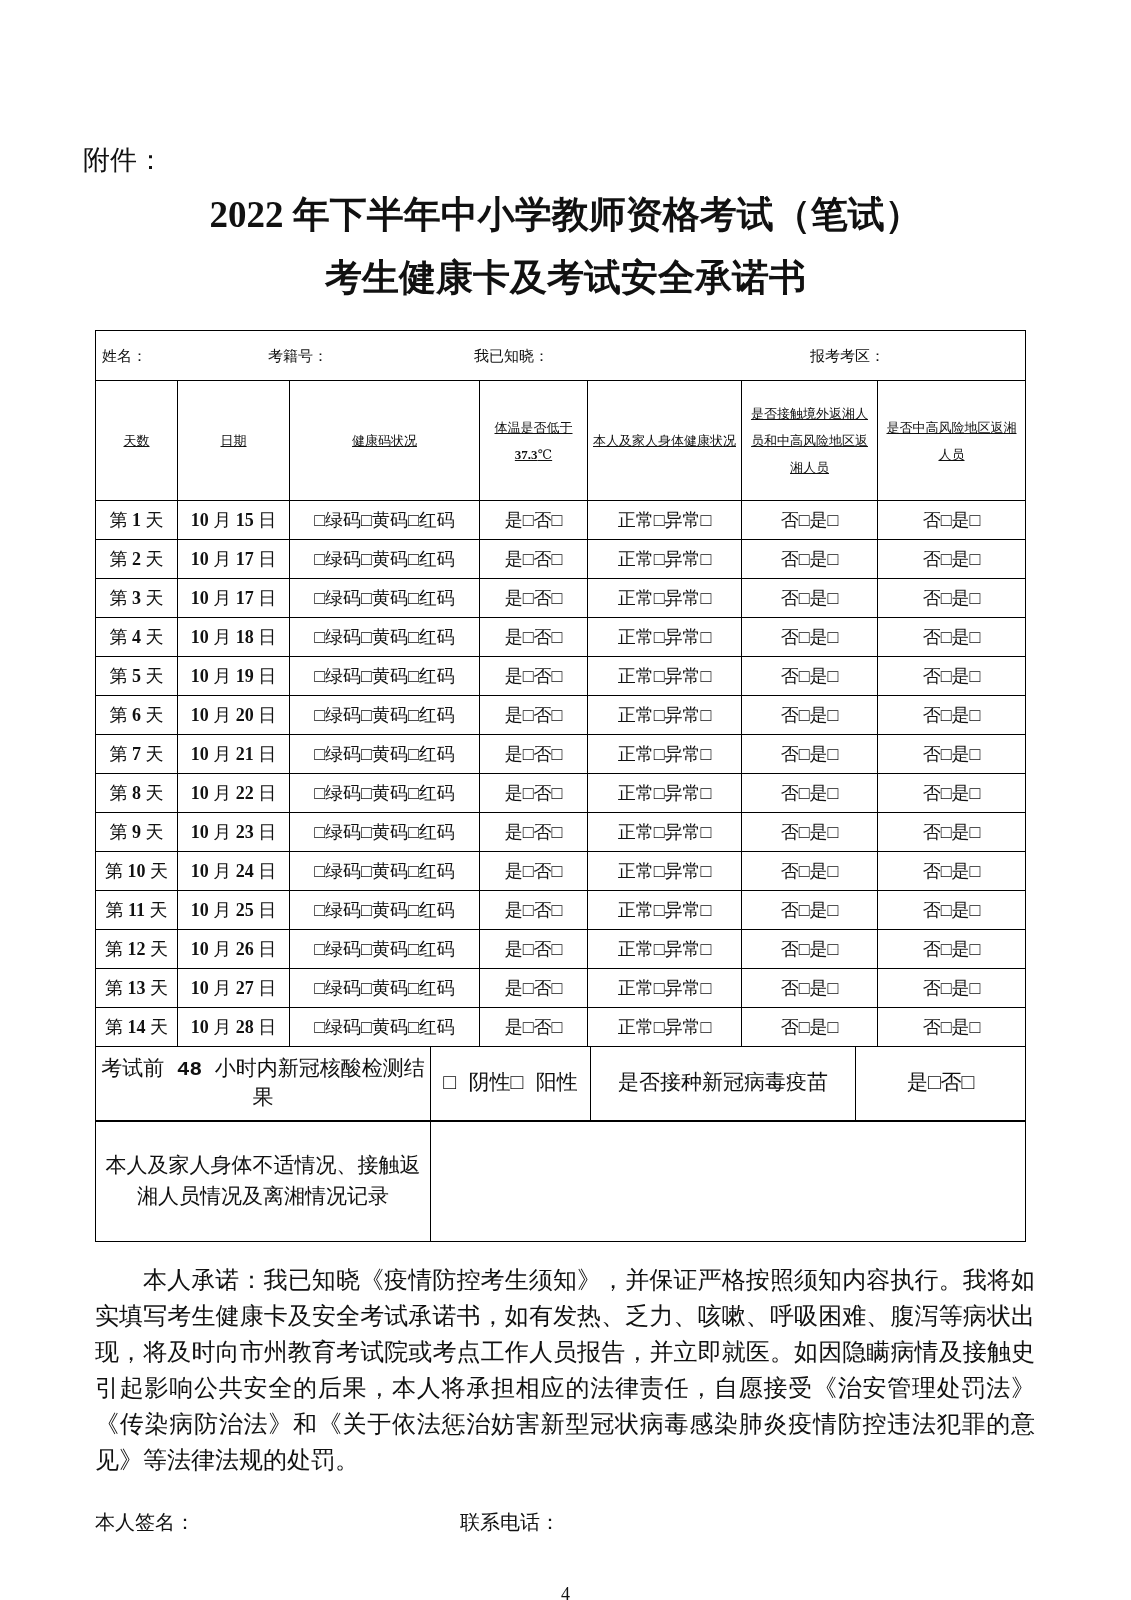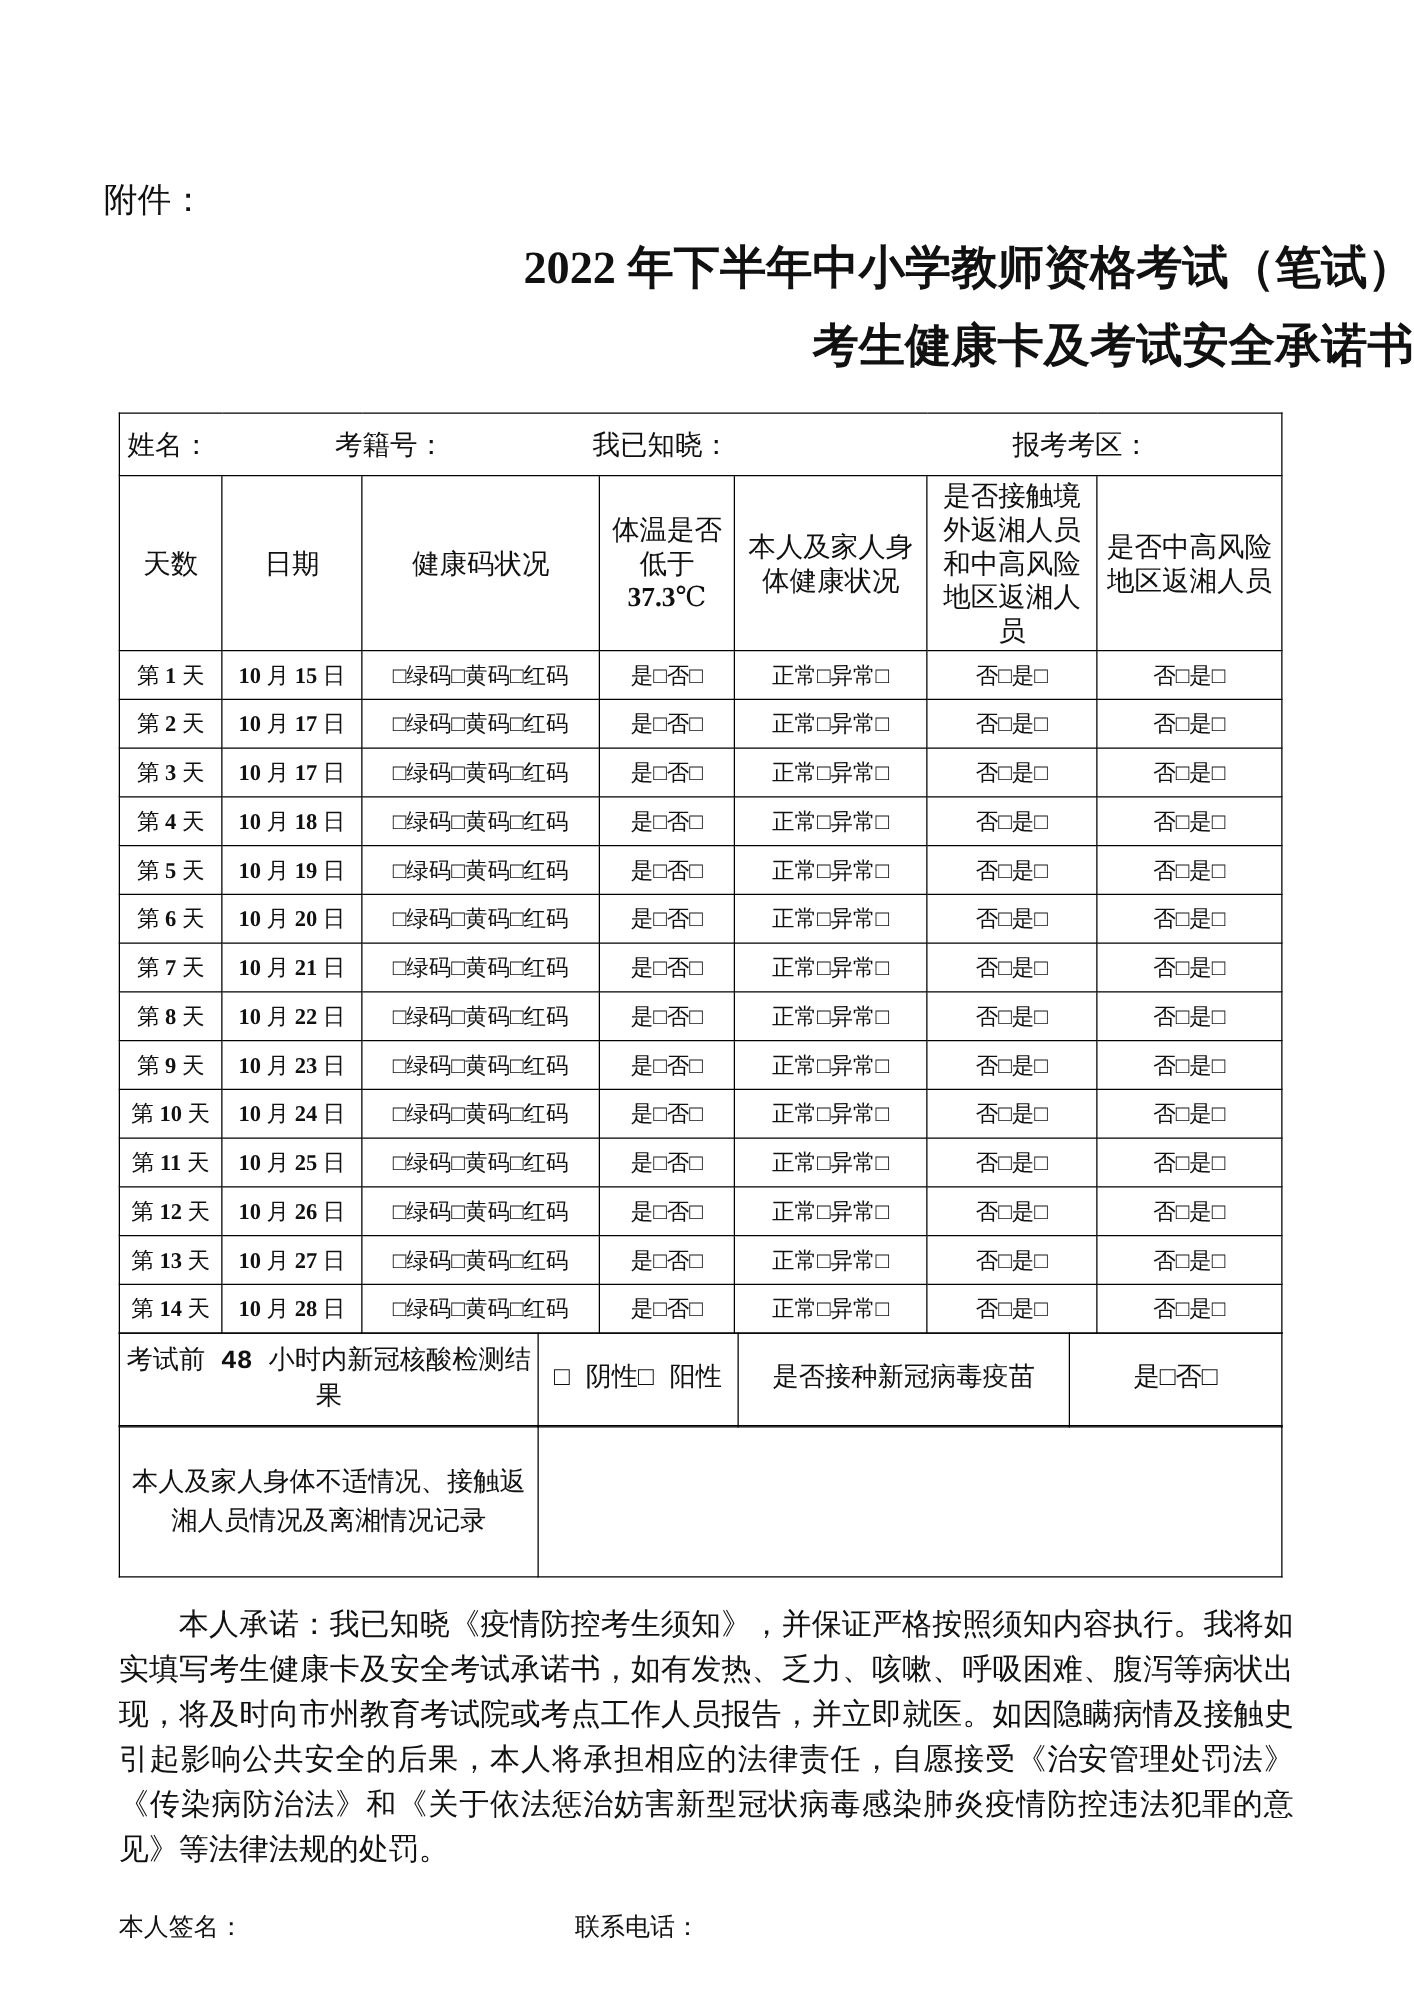--- a/index.html
+++ b/index.html
@@ -17,21 +17,21 @@
     background: #ffffff;
     padding-top: 140px;
     overflow: hidden;
   }
   .attachment {
     margin-left: 83px;
     font-size: 27px;
     line-height: 40px;
   }
   .title {
-    text-align: right;
+    text-align: center;
     font-weight: bold;
     font-size: 37px;
     line-height: 57px;
     margin: 6px 0 0 0;
   }
   
   table.form {
     border-collapse: collapse;
     table-layout: fixed;
     width: 930px;
@@ -42,33 +42,34 @@
     text-align: center;
     vertical-align: middle;
     padding: 2px 3px;
   }
   .t-main { margin-top: 24px; }
   .t-nucleic, .t-record { margin-top: -1.5px; }
 
   .info-cell {
     height: 50px;
     position: relative;
-    font-size: 22px;
+    font-size: 15px;
   }
   .il {
     position: absolute;
     top: 50%;
     transform: translateY(-50%);
     white-space: nowrap;
   }
   .header-row th {
     height: 120px;
     font-weight: normal;
-    font-size: 22px;
+    font-size: 13px;
     line-height: 27px;
+    text-decoration: underline;
   }
   .data-row td {
     height: 39px;
     font-size: 18px;
     white-space: nowrap;
     overflow: hidden;
   }
   .t-nucleic td {
     height: 75px;
     font-size: 21px;

